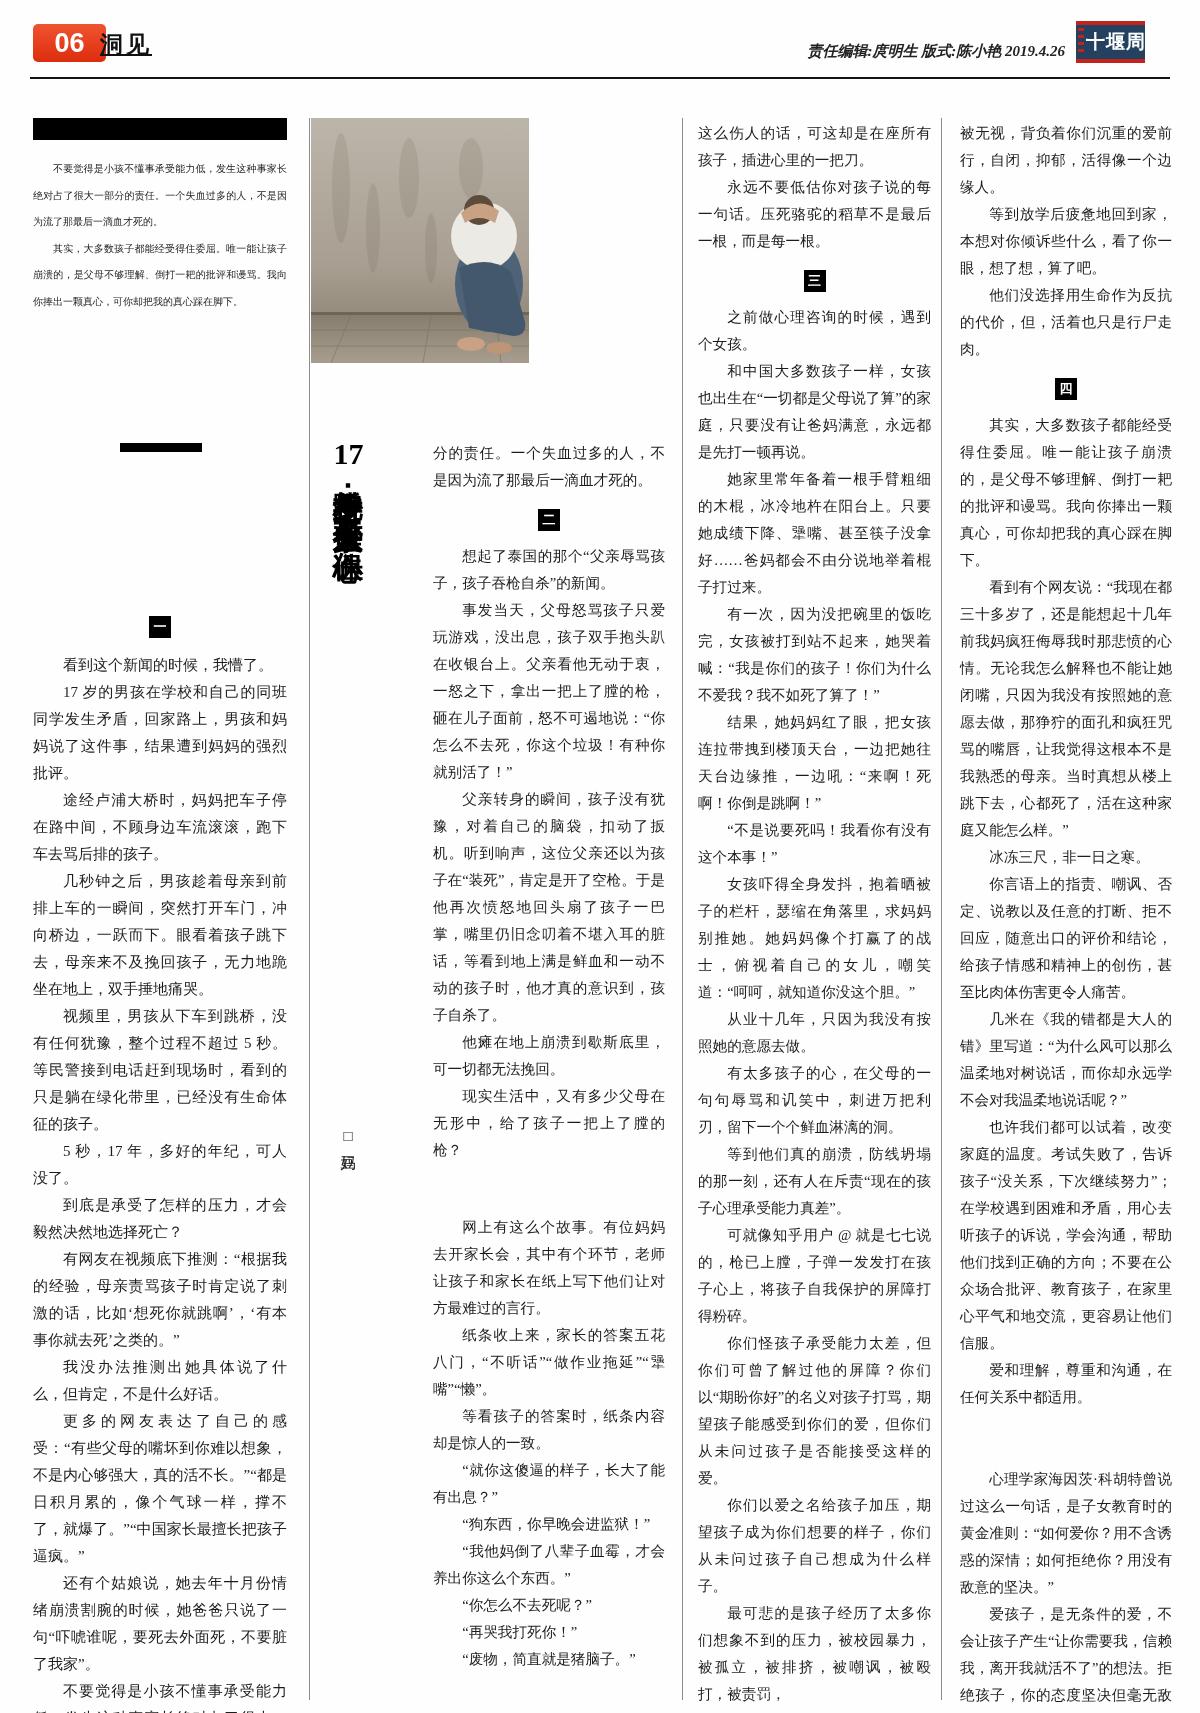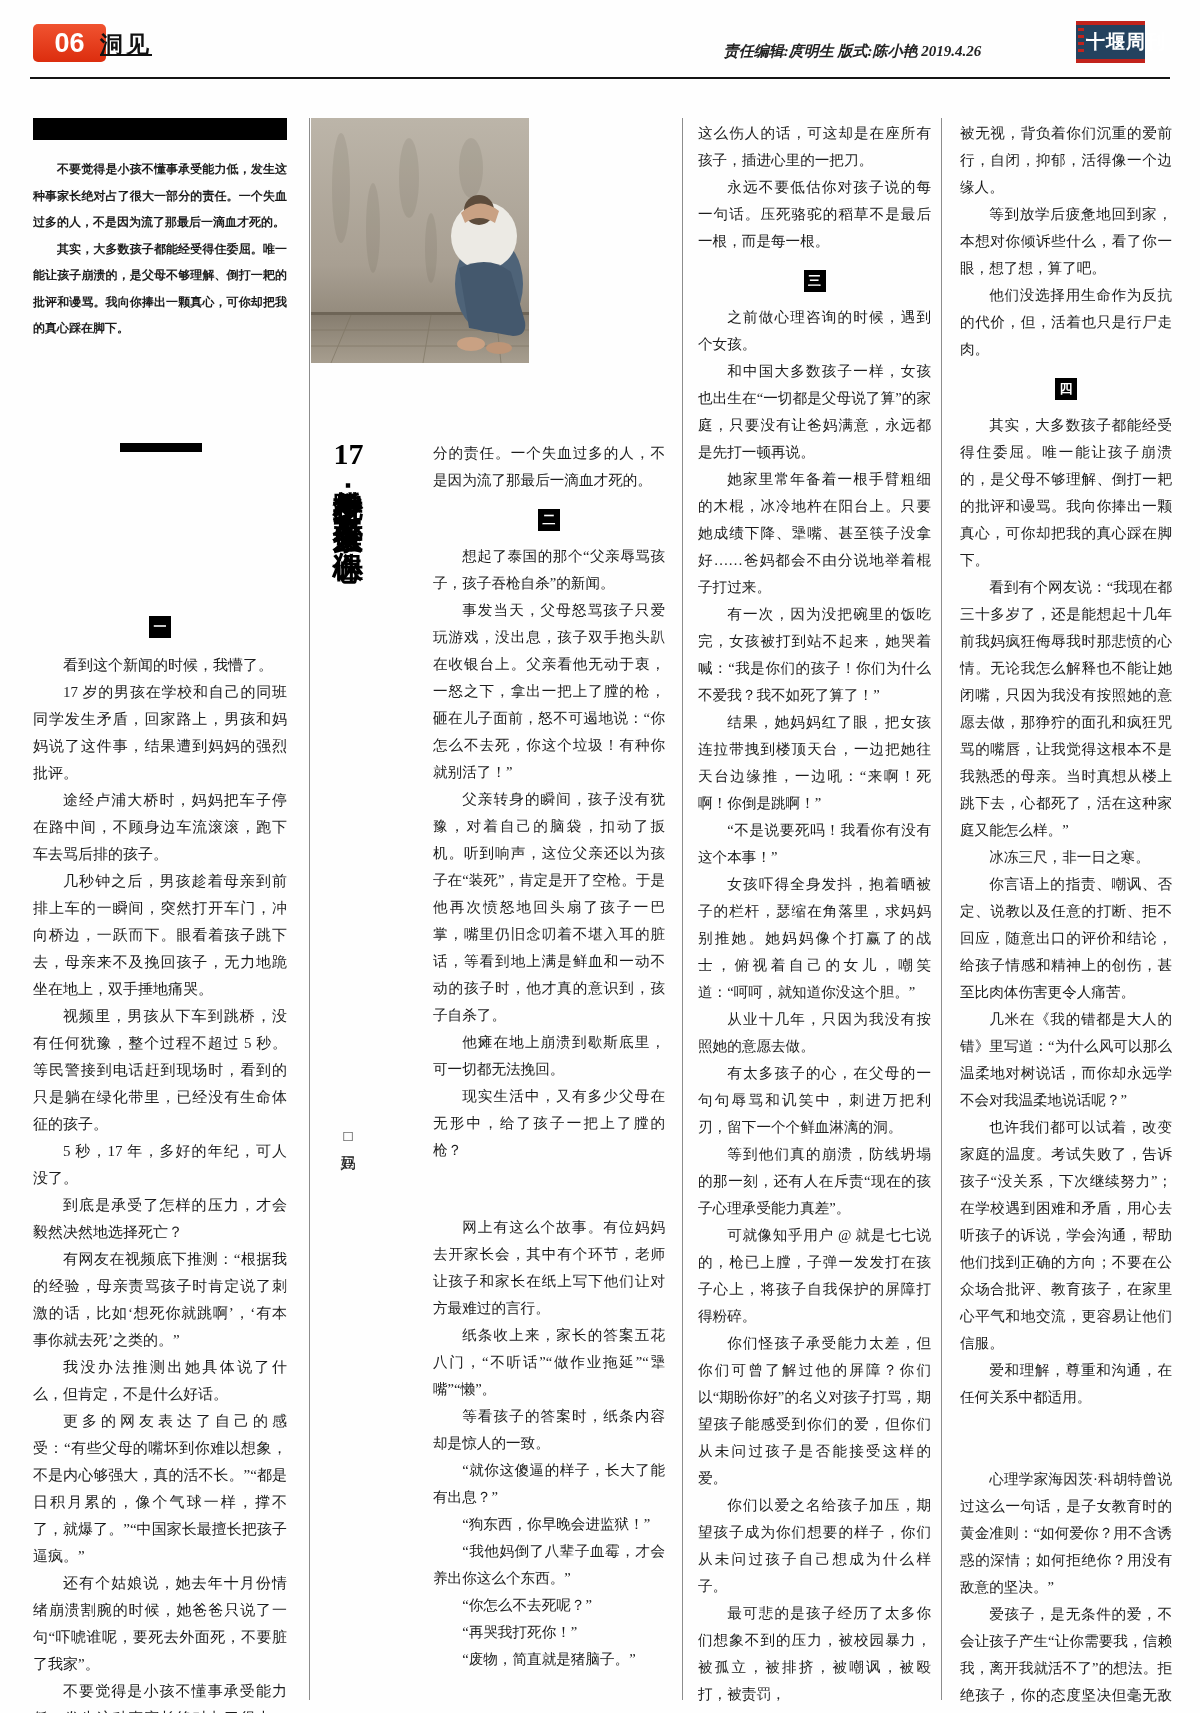--- a/index.html
+++ b/index.html
@@ -4,38 +4,38 @@
 <style>
   html,body{margin:0;padding:0;background:#e9e9e9;}
   #page{position:relative;width:1200px;height:1713px;background:#fefefe;margin:0 auto;
         overflow:hidden;font-family:"Liberation Serif","DejaVu Serif",serif;color:#1c1c1c;}
   
   .pagenum{position:absolute;left:33px;top:24px;width:73px;height:38px;border-radius:5px;
            background:linear-gradient(#f05330,#dc2d0e);color:#fff;text-align:center;
            font:bold 27px/38px "Liberation Sans",sans-serif;}
   .secname{position:absolute;left:100px;top:31px;font:bold 23px/26px "Liberation Sans",sans-serif;
            letter-spacing:3px;color:#111;text-decoration:underline;}
-  .editors{position:absolute;left:640px;top:42px;width:425px;text-align:center;
+  .editors{position:absolute;left:640px;top:42px;width:425px;text-align:right;
            font:bold italic 15px/18px "Liberation Serif",serif;color:#222;}
   .masthead{position:absolute;left:1076px;top:21px;width:69px;height:42px;background:#24425f;
             border-top:4px solid #c2231c;border-bottom:4px solid #c2231c;box-sizing:border-box;}
   .mh-text{position:absolute;left:10px;top:4px;right:2px;color:#fff;text-align:center;
            font:bold 19px/26px "Liberation Serif",serif;letter-spacing:1px;white-space:nowrap;}
   .mh-marks{position:absolute;left:2px;top:3px;width:6px;height:28px;
             background:repeating-linear-gradient(#c2231c 0 3px,#24425f 3px 7px);}
   .rule{position:absolute;left:30px;top:77px;width:1140px;height:2px;background:#141414;}
   
   .vdiv{position:absolute;top:118px;height:1582px;width:1px;background:#8c8c8c;}
   .bar-top{position:absolute;left:33px;top:118px;width:254px;height:22px;background:#000;}
   .bar-short{position:absolute;left:120px;top:443px;width:82px;height:9px;background:#000;}
   
   .txt{position:absolute;text-align:justify;}
   .para{margin:0;text-indent:2em;}
   .flush{text-indent:0;}
-  .lede{left:33px;top:156px;width:254px;font-weight:bold;font-size:12px;line-height:26.5px;}
+  .lede{left:33px;top:156px;width:254px;font-weight:normal;font-size:10px;line-height:26.5px;}
   .c1{left:33px;top:652px;width:254px;font-size:15px;line-height:27px;}
   .c2{left:433px;top:440px;width:232px;font-size:14.6px;line-height:27px;}
   .c3{left:698px;top:120px;width:233px;font-size:14.6px;line-height:27px;}
   .c4{left:960px;top:120px;width:212px;font-size:14.6px;line-height:27px;}
   .marker{width:22px;height:22px;background:#000;color:#fff;text-align:center;
           font:bold 13px/22px "Liberation Serif",serif;margin:15px auto 12px auto;}
   .m1{position:absolute;left:149px;top:616px;margin:0;}
   .gap50{height:50px;}
   .gap55{height:55px;}
   

